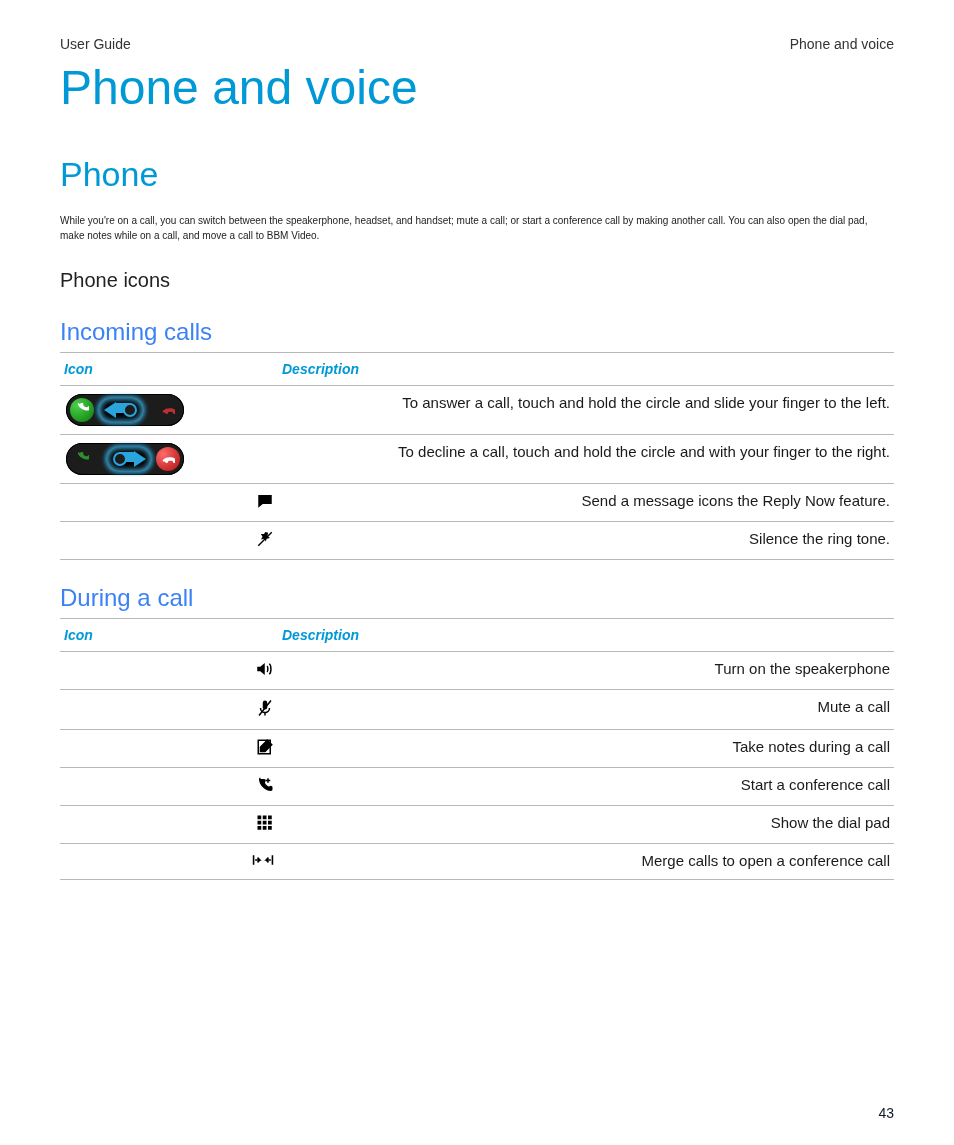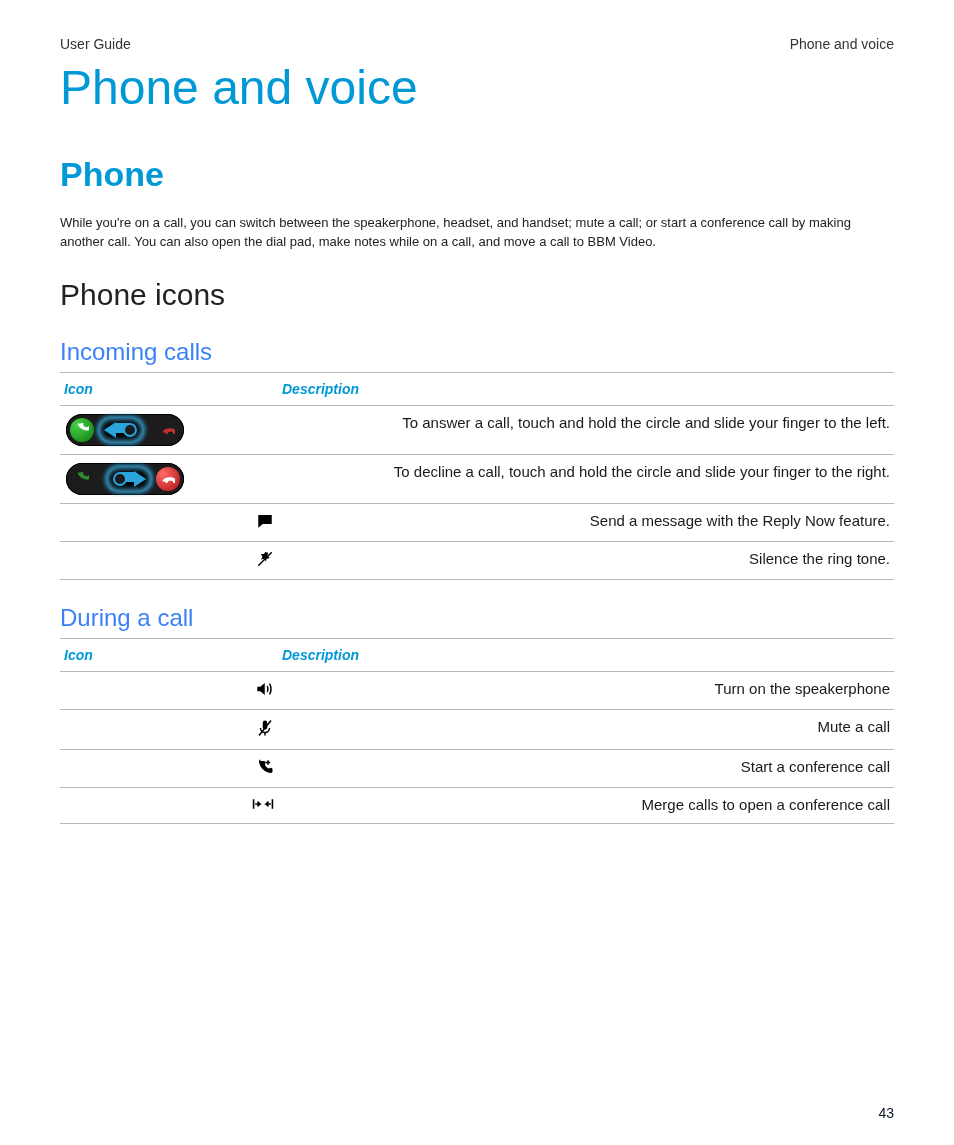--- a/index.html
+++ b/index.html
@@ -14,23 +14,23 @@
     height:1145px;
     box-sizing:border-box;
     padding:36px 60px 28px 60px;
     font-family:"Helvetica Neue",Helvetica,Arial,sans-serif;
     color:var(--text);
     position:relative;
     font-weight:300;
   }
   .top{display:flex;justify-content:space-between;font-size:14px;color:#333;margin-bottom:4px;}
   h1{font-size:48px;font-weight:300;color:var(--accent);margin:8px 0 40px 0;}
-  h2{font-size:34px;font-weight:700;color:var(--accent);margin:0 0 20px 0;}
-  .para{font-size:13px;line-height:1.45;color:#222;margin:0 0 26px 0;}
-  h3{font-size:30px;font-weight:300;color:#222;margin:0 0 26px 0;}
+  h2{font-size:34px;font-weight:400;color:var(--accent);margin:0 0 20px 0;}
+  .para{font-size:10px;line-height:1.45;color:#222;margin:0 0 26px 0;}
+  h3{font-size:20px;font-weight:300;color:#222;margin:0 0 26px 0;}
   h4{font-size:24px;font-weight:300;color:#3b82f6;margin:10px 0 6px 0;}
   table{width:100%;border-collapse:collapse;}
   th{
     text-align:left;color:var(--accent);font-weight:600;font-size:14px;
     padding:8px 4px;
     font-style:italic;
   }
   th.icon-col{width:210px;}
   tr{border-top:1px solid var(--rule);}
   tr:last-child{border-bottom:1px solid var(--rule);}
@@ -130,31 +130,31 @@
               </g>
             </svg>
           </span>
           <span class="endcap red">
             <svg width="14" height="14" viewBox="0 0 24 24">
                 <path fill="#fff" d="M21 15c0 1-1 2-2 2-8 0-16-8-16-16 0-1 1-2 2-2h3c1 0 2 1 2 2l-1 3c0 1 1 2 2 3s2 2 3 2l3-1c1 0 2 1 2 2v3z" transform="rotate(135 12 12)"></path>
               </svg>
           </span>
         </div>
       </td>
-      <td>To decline a call, touch and hold the circle and slide your finger to the right.</td>
+      <td>To decline a call, touch and hold the circle and with your finger to the right.</td>
     </tr>
     <tr>
       <td class="icon-cell">
         <span class="bb-icon">
           <svg width="18" height="18" viewBox="0 0 24 24" fill="#000">
             <path d="M3 4h18v12H9l-6 5V4zm3 4h12v2H6V8zm0 4h9v2H6v-2z"></path>
           </svg>
         </span>
       </td>
-      <td>Send a message with the Reply Now feature.</td>
+      <td>Send a message icons the Reply Now feature.</td>
     </tr>
     <tr>
       <td class="icon-cell">
         <span class="bb-icon">
           <svg width="18" height="18" viewBox="0 0 24 24" fill="#000">
             <path d="M10 3l-1 3-4 1 3 3-1 4 4-2 3 3 0-4 4-2-4-2 0-4-4 0z" transform="rotate(15 12 12)"></path>
             <line x1="3" y1="21" x2="21" y2="3" stroke="#000" stroke-width="2"></line>
           </svg>
         </span>
       </td>
@@ -196,27 +196,56 @@
             <line x1="12" y1="18" x2="12" y2="22" stroke="#000" stroke-width="2"></line>
             <line x1="4" y1="22" x2="20" y2="2" stroke="#000" stroke-width="2"></line>
           </svg>
         </span>
       </td>
       <td>Mute a call</td>
     </tr>
     <tr>
       <td class="icon-cell">
         <span class="bb-icon">
+          <svg width="18" height="18" viewBox="0 0 24 24" fill="none" stroke="#000" stroke-width="2">
+            <rect x="3" y="3" width="16" height="18"></rect>
+            <path d="M15 3l6 6-9 9H6v-6l9-9z" fill="#000"></path>
+          </svg>
+        </span>
+      </td>
+      <td>Take notes during a call</td>
+    </tr>
+    <tr>
+      <td class="icon-cell">
+        <span class="bb-icon">
           <svg width="18" height="18" viewBox="0 0 24 24" fill="#000">
             <path d="M6 2c-1 0-2 1-2 2 0 8 8 16 16 16 1 0 2-1 2-2v-3c0-1-1-2-2-2l-3 1c-1 0-2-1-3-2s-2-2-2-3l1-3c0-1-1-2-2-2H6z"></path>
             <path d="M16 3v6M13 6h6" stroke="#000" stroke-width="2"></path>
           </svg>
         </span>
       </td>
       <td>Start a conference call</td>
+    </tr>
+    <tr>
+      <td class="icon-cell">
+        <span class="bb-icon">
+          <svg width="18" height="18" viewBox="0 0 24 24" fill="#000">
+            <rect x="2" y="2" width="5" height="5"></rect>
+              <rect x="9" y="2" width="5" height="5"></rect>
+              <rect x="16" y="2" width="5" height="5"></rect>
+            <rect x="2" y="9" width="5" height="5"></rect>
+              <rect x="9" y="9" width="5" height="5"></rect>
+              <rect x="16" y="9" width="5" height="5"></rect>
+            <rect x="2" y="16" width="5" height="5"></rect>
+              <rect x="9" y="16" width="5" height="5"></rect>
+              <rect x="16" y="16" width="5" height="5"></rect>
+          </svg>
+        </span>
+      </td>
+      <td>Show the dial pad</td>
     </tr>
     <tr>
       <td class="icon-cell">
         <span class="bb-icon">
           <svg width="22" height="16" viewBox="0 0 28 16" fill="#000">
             <path d="M2 2v12M26 2v12" stroke="#000" stroke-width="2"></path>
             <path d="M4 8h6l-3-3m3 3l-3 3" stroke="#000" stroke-width="2" fill="none"></path>
             <path d="M24 8h-6l3-3m-3 3l3 3" stroke="#000" stroke-width="2" fill="none"></path>
           </svg>
         </span>

